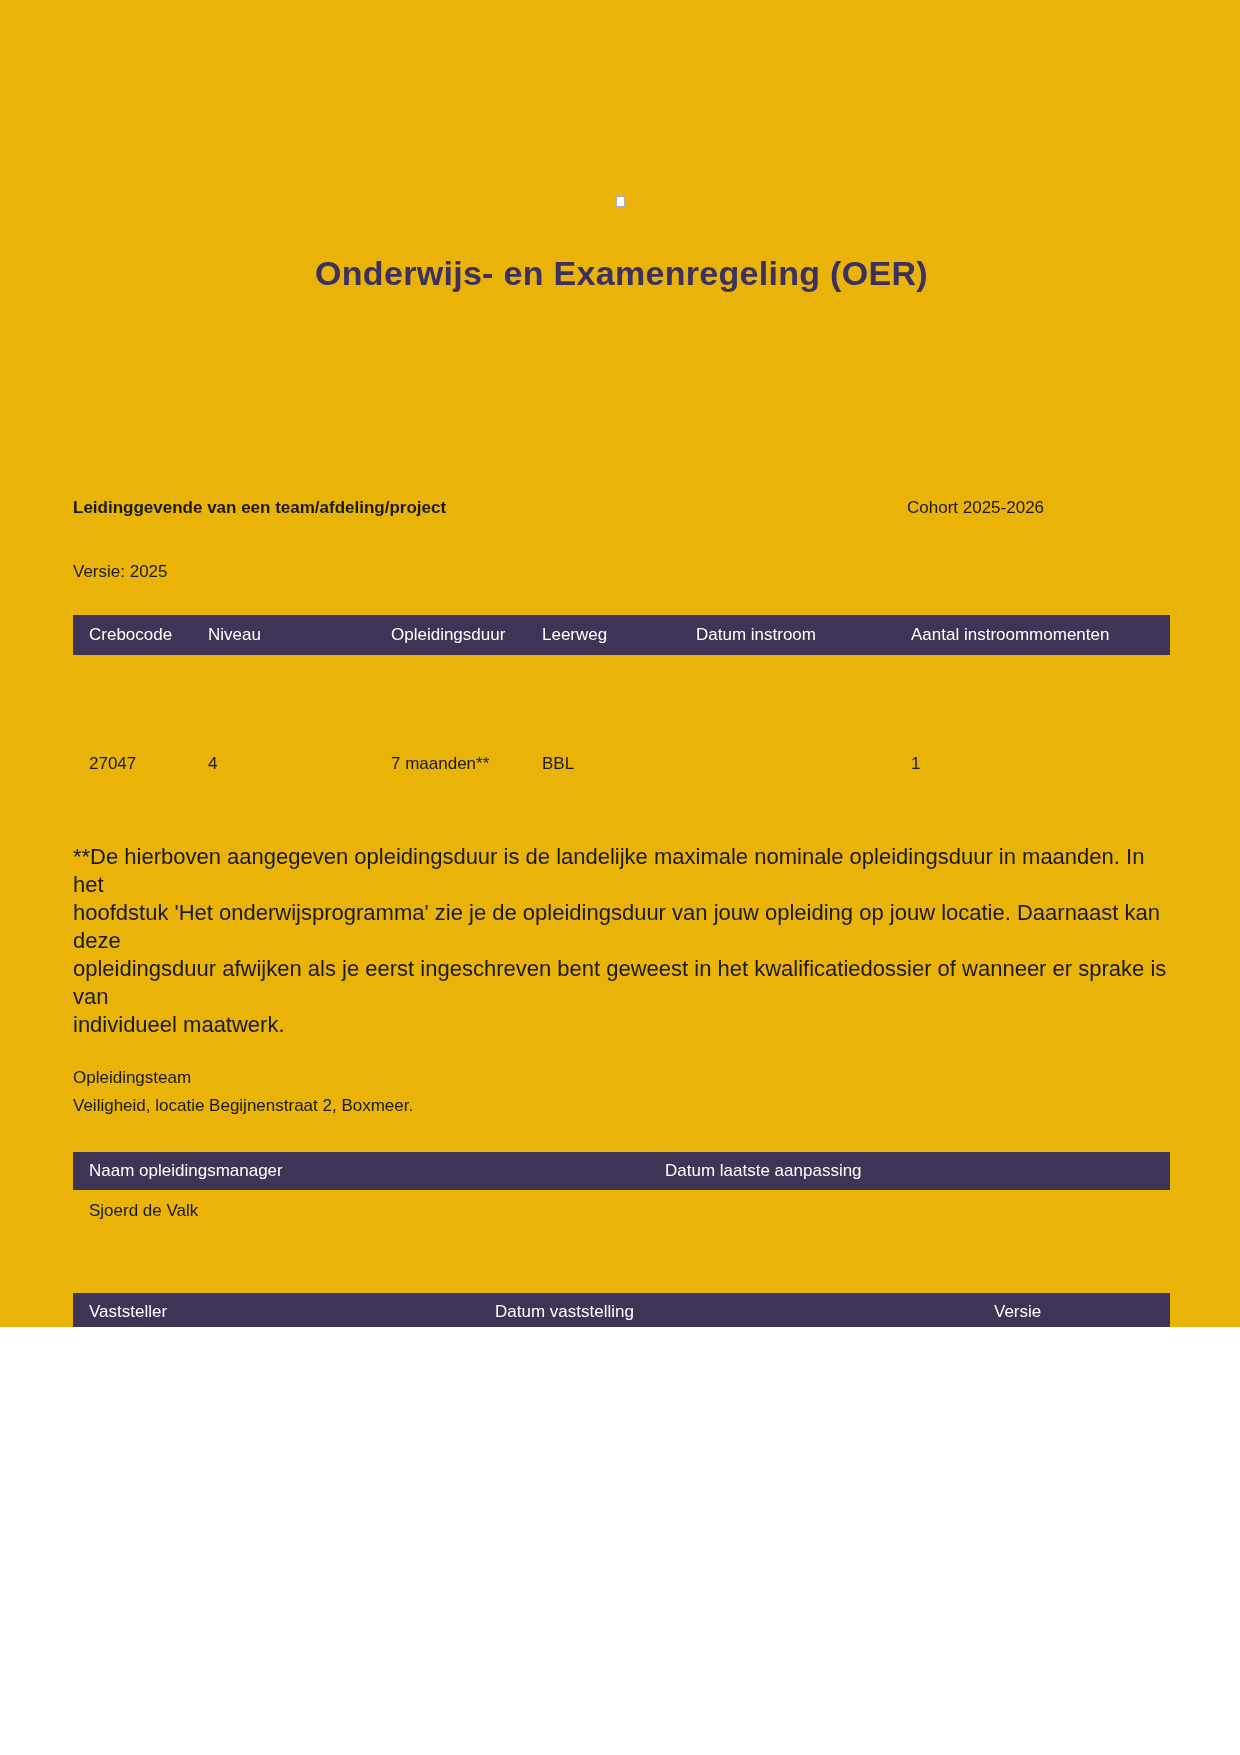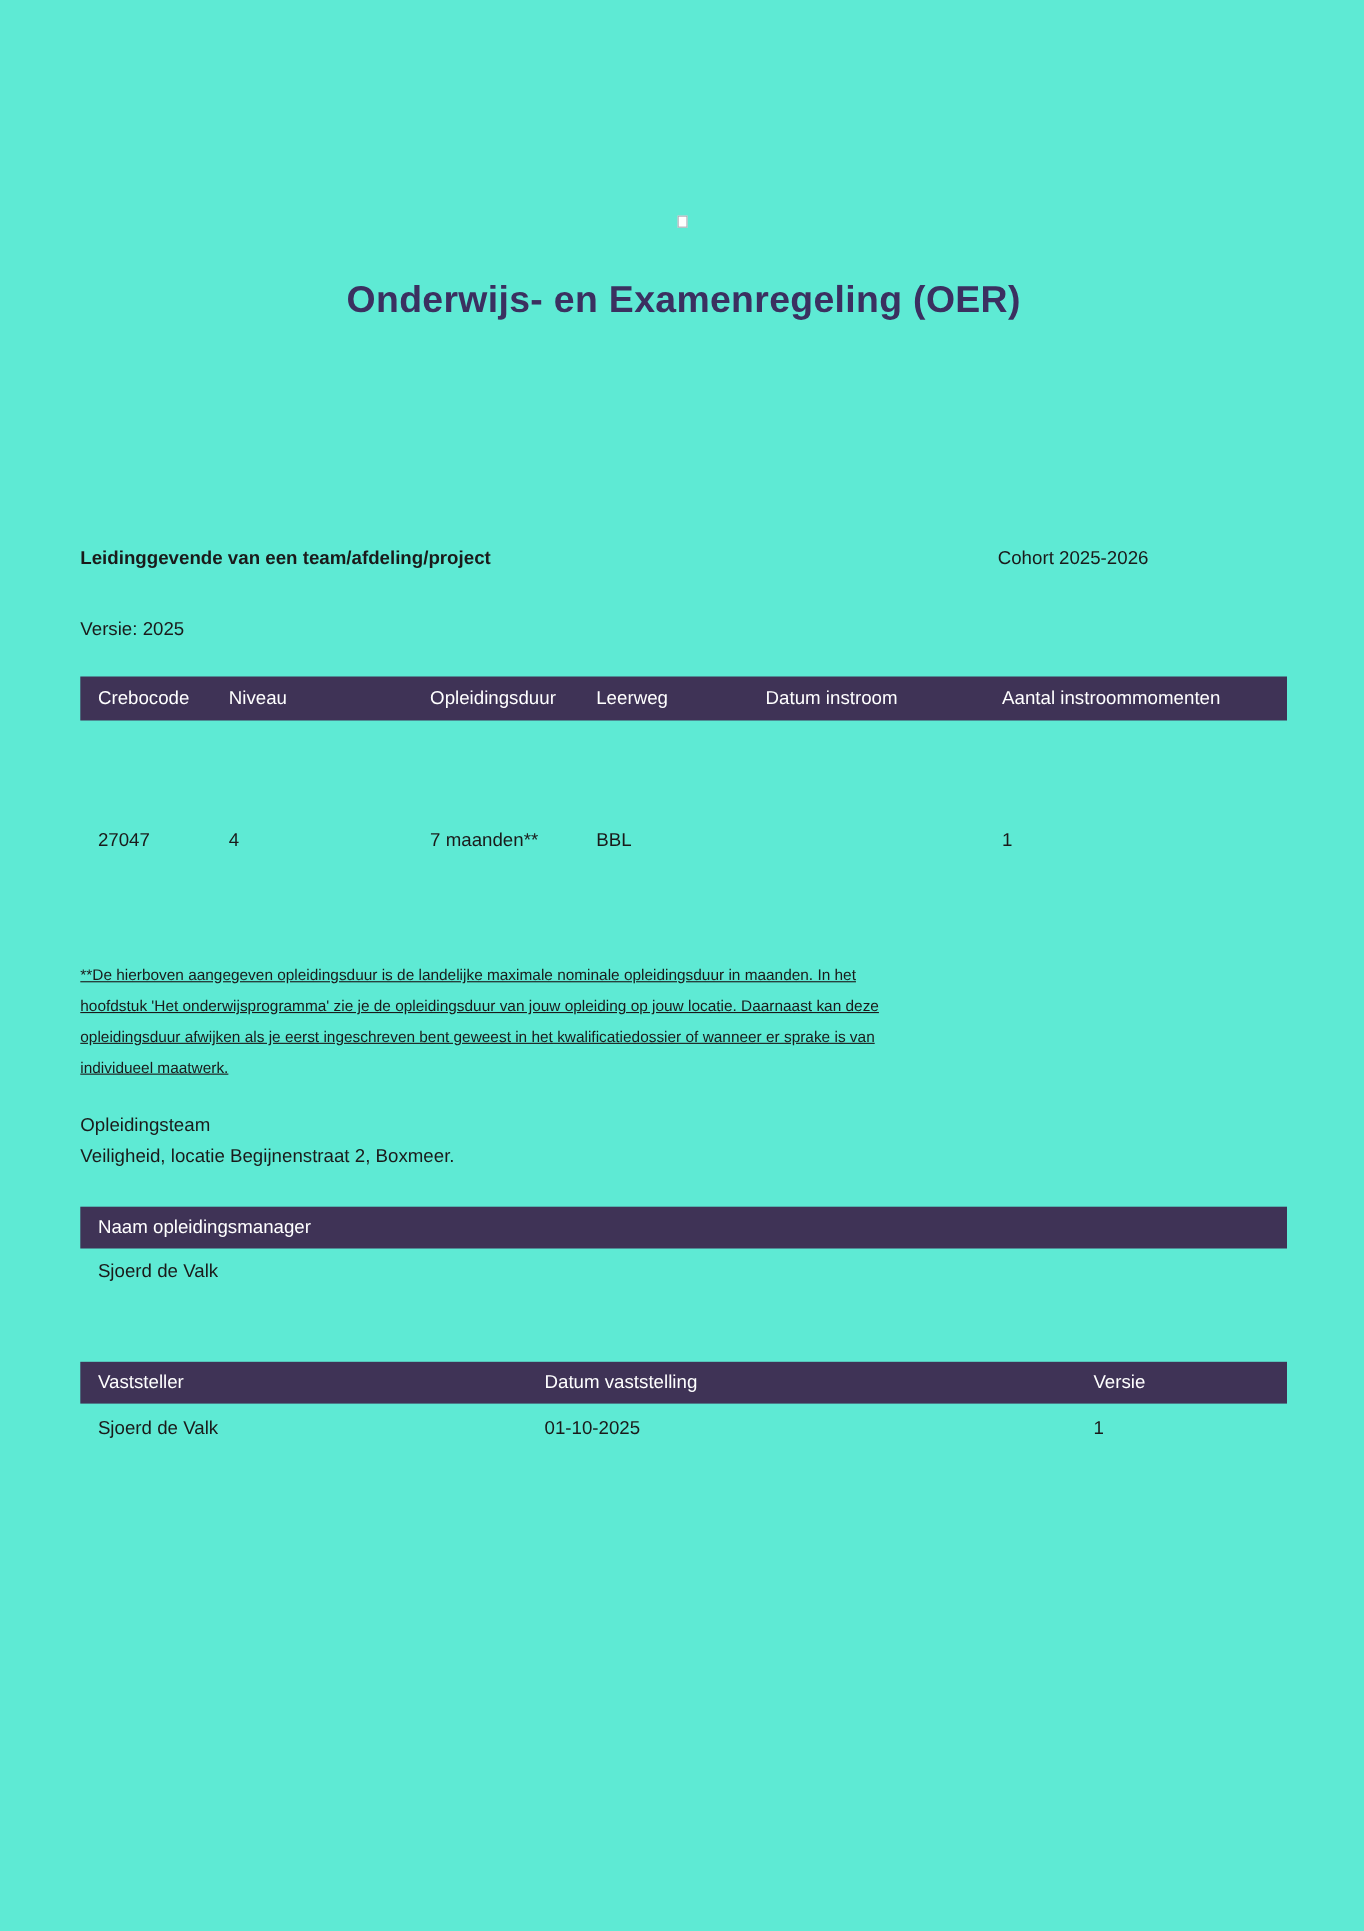--- a/index.html
+++ b/index.html
@@ -1,21 +1,21 @@
 <!DOCTYPE html>
 <html><head>
 <meta charset="utf-8">
 <style>
   * { margin: 0; padding: 0; box-sizing: border-box; }
   html, body { background: #ffffff; }
   .page {
     position: relative;
     width: 1240px;
-    height: 1755px;
-    background: #5eead4;
+    height: 1327px;
+    background: #eab308;
     font-family: "Liberation Sans", sans-serif;
     color: #1a1a1a;
     overflow: hidden;
   }
   .content { position: relative; margin-left: 73px; width: 1097px; }
 
   .img-placeholder {
     position: absolute;
     left: 616px;
     top: 196px;
@@ -57,21 +57,21 @@
   .t1 .thead {
     grid-template-columns: 119px 183px 151px 154px 215px auto;
     height: 40px; line-height: 40px;
     margin-top: 33px;
   }
   .t1 .trow {
     grid-template-columns: 119px 183px 151px 154px 215px auto;
     margin-top: 98px;
   }
 
-  .note { margin-top: 97px; font-size: 14px; line-height: 28px; text-decoration: underline; }
+  .note { margin-top: 68px; font-size: 22px; line-height: 28px; }
   .team { margin-top: 25px; font-size: 17px; line-height: 28px; }
 
   .t2 .thead {
     grid-template-columns: 528px auto;
     height: 38px; line-height: 38px;
     margin-top: 32px;
     gap: 48px;
   }
   .t2 .trow { grid-template-columns: 528px auto; padding-top: 10px; }
 
@@ -129,20 +129,21 @@
     </div>
 
     <div class="team">
       <div>Opleidingsteam</div>
       <div>Veiligheid, locatie Begijnenstraat 2, Boxmeer.</div>
     </div>
 
     <div class="t2">
       <div class="thead">
         <div class="cell">Naam opleidingsmanager</div>
+        <div class="cell">Datum laatste aanpassing</div>
       </div>
       <div class="trow">
         <div class="cell">Sjoerd de Valk</div>
         <div class="cell"></div>
       </div>
     </div>
 
     <div class="t3">
       <div class="thead">
         <div class="cell">Vaststeller</div>

